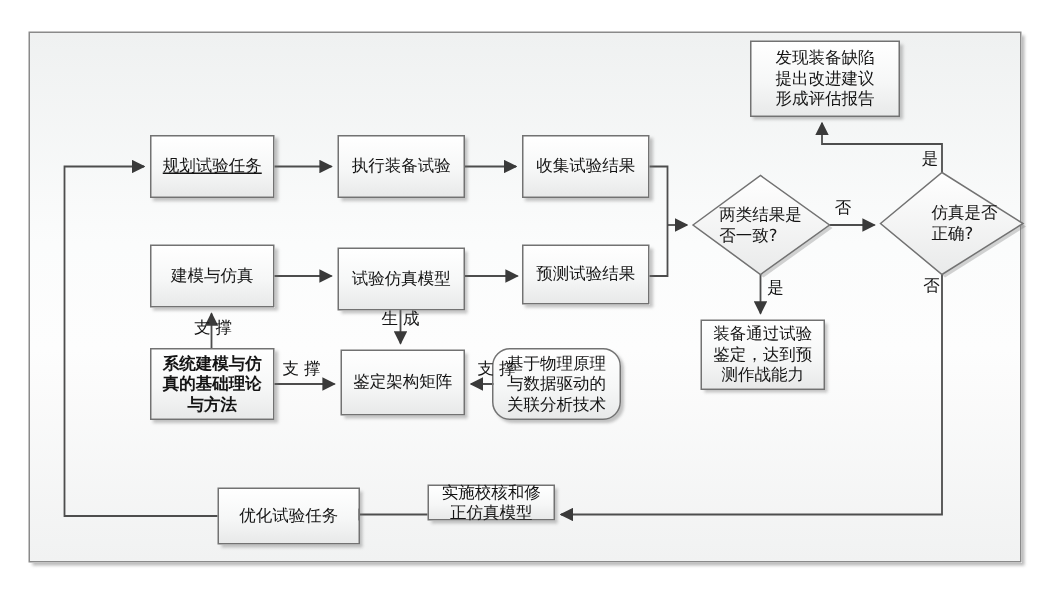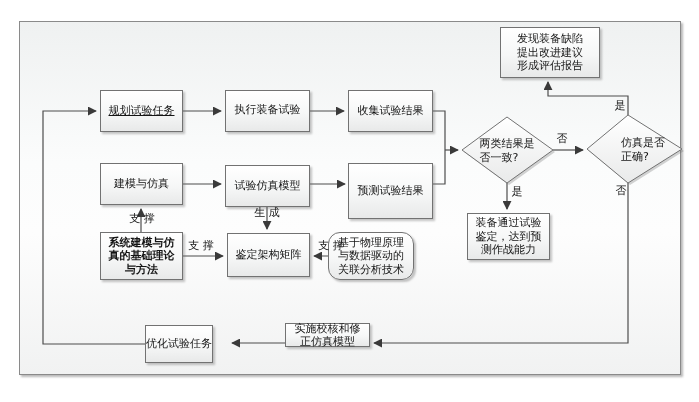--- a/index.html
+++ b/index.html
@@ -81,39 +81,39 @@
 
     <path d="M347,256 H314" fill="none" stroke="#4d4d4d" stroke-width="1.2" marker-end="url(#arr)"></path>
 
     <polygon points="464,152 509,119 555,152 509,185" fill="rgba(110,110,110,0.30)" stroke="none"></polygon>
     <polygon points="462,150 507,117 553,150 507,183" fill="url(#dgrad)" stroke="#727272" stroke-width="1"></polygon>
     <polygon points="589,151 630,117 684,151 630,185" fill="rgba(110,110,110,0.30)" stroke="none"></polygon>
     <polygon points="587,149 628,115 682,149 628,183" fill="url(#dgrad)" stroke="#727272" stroke-width="1"></polygon>
   </svg>
 
   <div class="node" style="left:100px;top:90px;width:83px;height:42px;text-decoration:underline;">规划试验任务</div>
-  <div class="node" style="left:225px;top:90px;width:85px;height:42px;font-family:Liberation Mono, monospace;">执行装备试验</div>
+  <div class="node" style="left:225px;top:90px;width:85px;height:42px;">执行装备试验</div>
   <div class="node" style="left:348px;top:90px;width:85px;height:42px;">收集试验结果</div>
   <div class="node" style="left:100px;top:163px;width:83px;height:42px;">建模与仿真</div>
   <div class="node" style="left:225px;top:165px;width:85px;height:42px;">试验仿真模型</div>
-  <div class="node" style="left:348px;top:163px;width:85px;height:56px;text-align:center;">预测试验结果</div>
+  <div class="node" style="left:348px;top:163px;width:85px;height:40px;text-align:center;">预测试验结果</div>
   <div class="node" style="left:500px;top:27px;width:100px;height:51px;">发现装备缺陷
 提出改进建议
 形成评估报告</div>
   <div class="node" style="left:467px;top:213px;width:83px;height:47px;">装备通过试验
 鉴定，达到预
 测作战能力</div>
   <div class="node" style="left:227px;top:233px;width:83px;height:44px;">鉴定架构矩阵</div>
   <div class="node" style="left:328px;top:232px;width:86px;height:48px;border-radius:12px;">基于物理原理
 与数据驱动的
 关联分析技术</div>
   <div class="node" style="left:100px;top:232px;width:83px;height:48px;font-weight:bold;">系统建模与仿
 真的基础理论
 与方法</div>
-  <div class="node" style="left:145px;top:325px;width:68px;height:38px;">优化试验任务</div>
+  <div class="node" style="left:145px;top:325px;width:95px;height:38px;">优化试验任务</div>
   <div class="node" style="left:285px;top:323px;width:85px;height:24px;">实施校核和修
 正仿真模型</div>
 
   <div class="dtext" style="left:507px;top:150px;">两类结果是
 否一致?</div>
   <div class="dtext" style="left:633px;top:149px;margin-left:10px;">仿真是否
 正确?</div>
 
   <div class="elabel" style="left:142px;top:219px;">支 撑</div>
   <div class="elabel" style="left:201px;top:246px;">支 撑</div>

